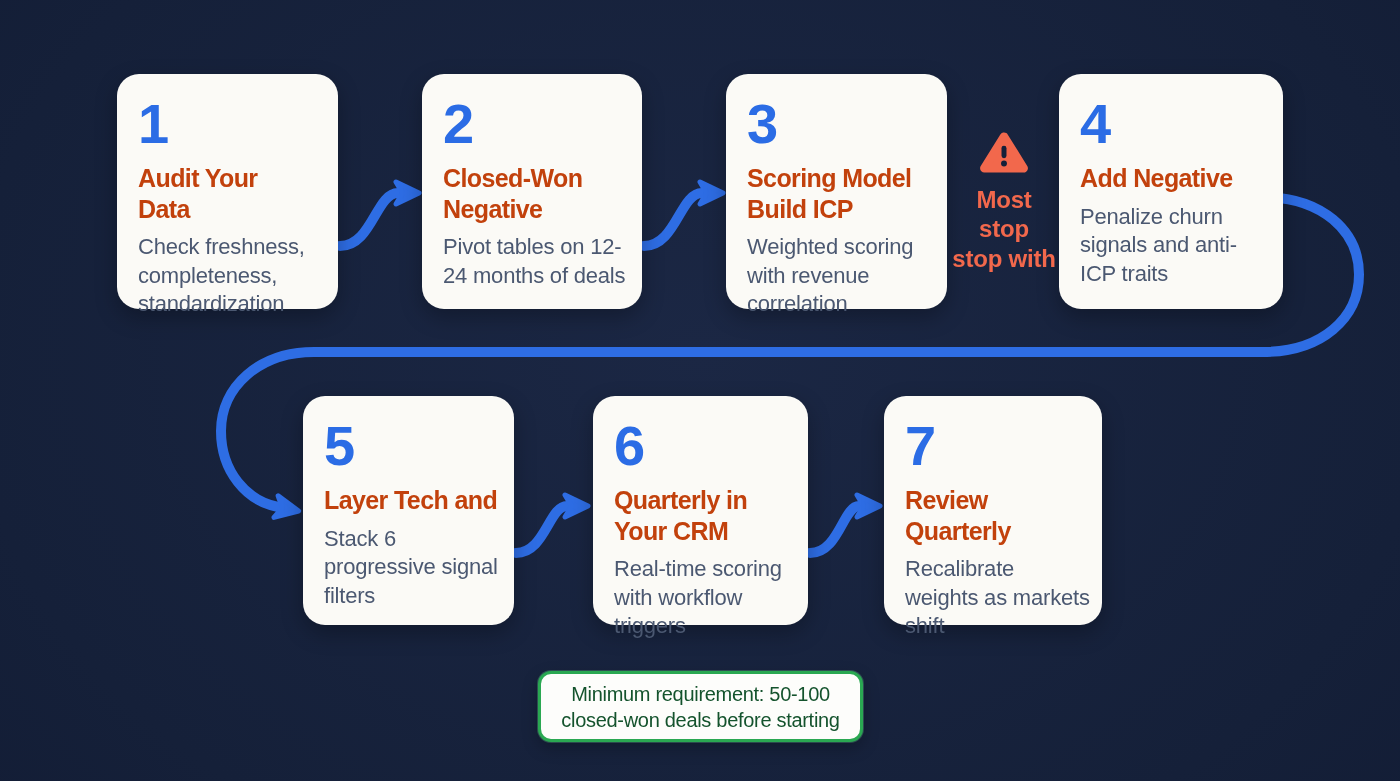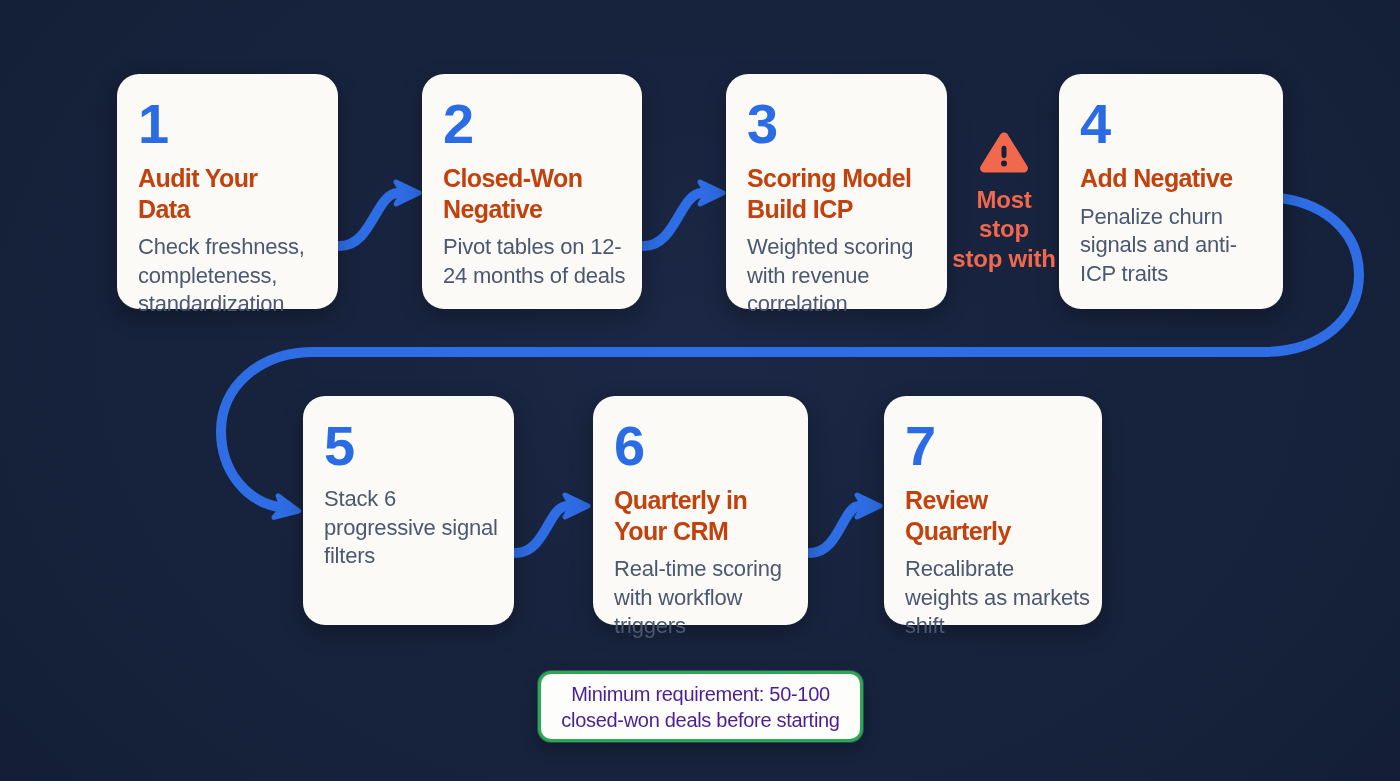--- a/index.html
+++ b/index.html
@@ -90,21 +90,21 @@
     flex-direction: column;
     align-items: center;
     justify-content: center;
     z-index: 2;
     box-shadow: 0 0 0 1px rgba(120,220,160,0.25), 0 6px 16px rgba(0,0,0,0.25);
   }
   .note-text {
     font-size: 20px;
     font-weight: 500;
     line-height: 1.3;
-    color: #4c1d95;
+    color: #14532d;
     letter-spacing: -0.3px;
     text-align: center;
   }
   .note-text span { display: block; white-space: nowrap; }
 </style>
 </head>
 <body>
 
 <div class="canvas">
 
@@ -154,20 +154,21 @@
     <div class="step-number">4</div>
     <div class="step-title">
       <span>Add Negative</span>
     </div>
     <div class="step-desc">Penalize churn signals and anti-ICP traits</div>
   </div>
 
   <div class="step-card c5">
     <div class="step-number">5</div>
     <div class="step-title">
+      <span>Layer Tech and</span>
     </div>
     <div class="step-desc">Stack 6 progressive signal filters</div>
   </div>
 
   <div class="step-card c6">
     <div class="step-number">6</div>
     <div class="step-title">
       <span>Quarterly in</span>
       <span>Your CRM</span>
     </div>

